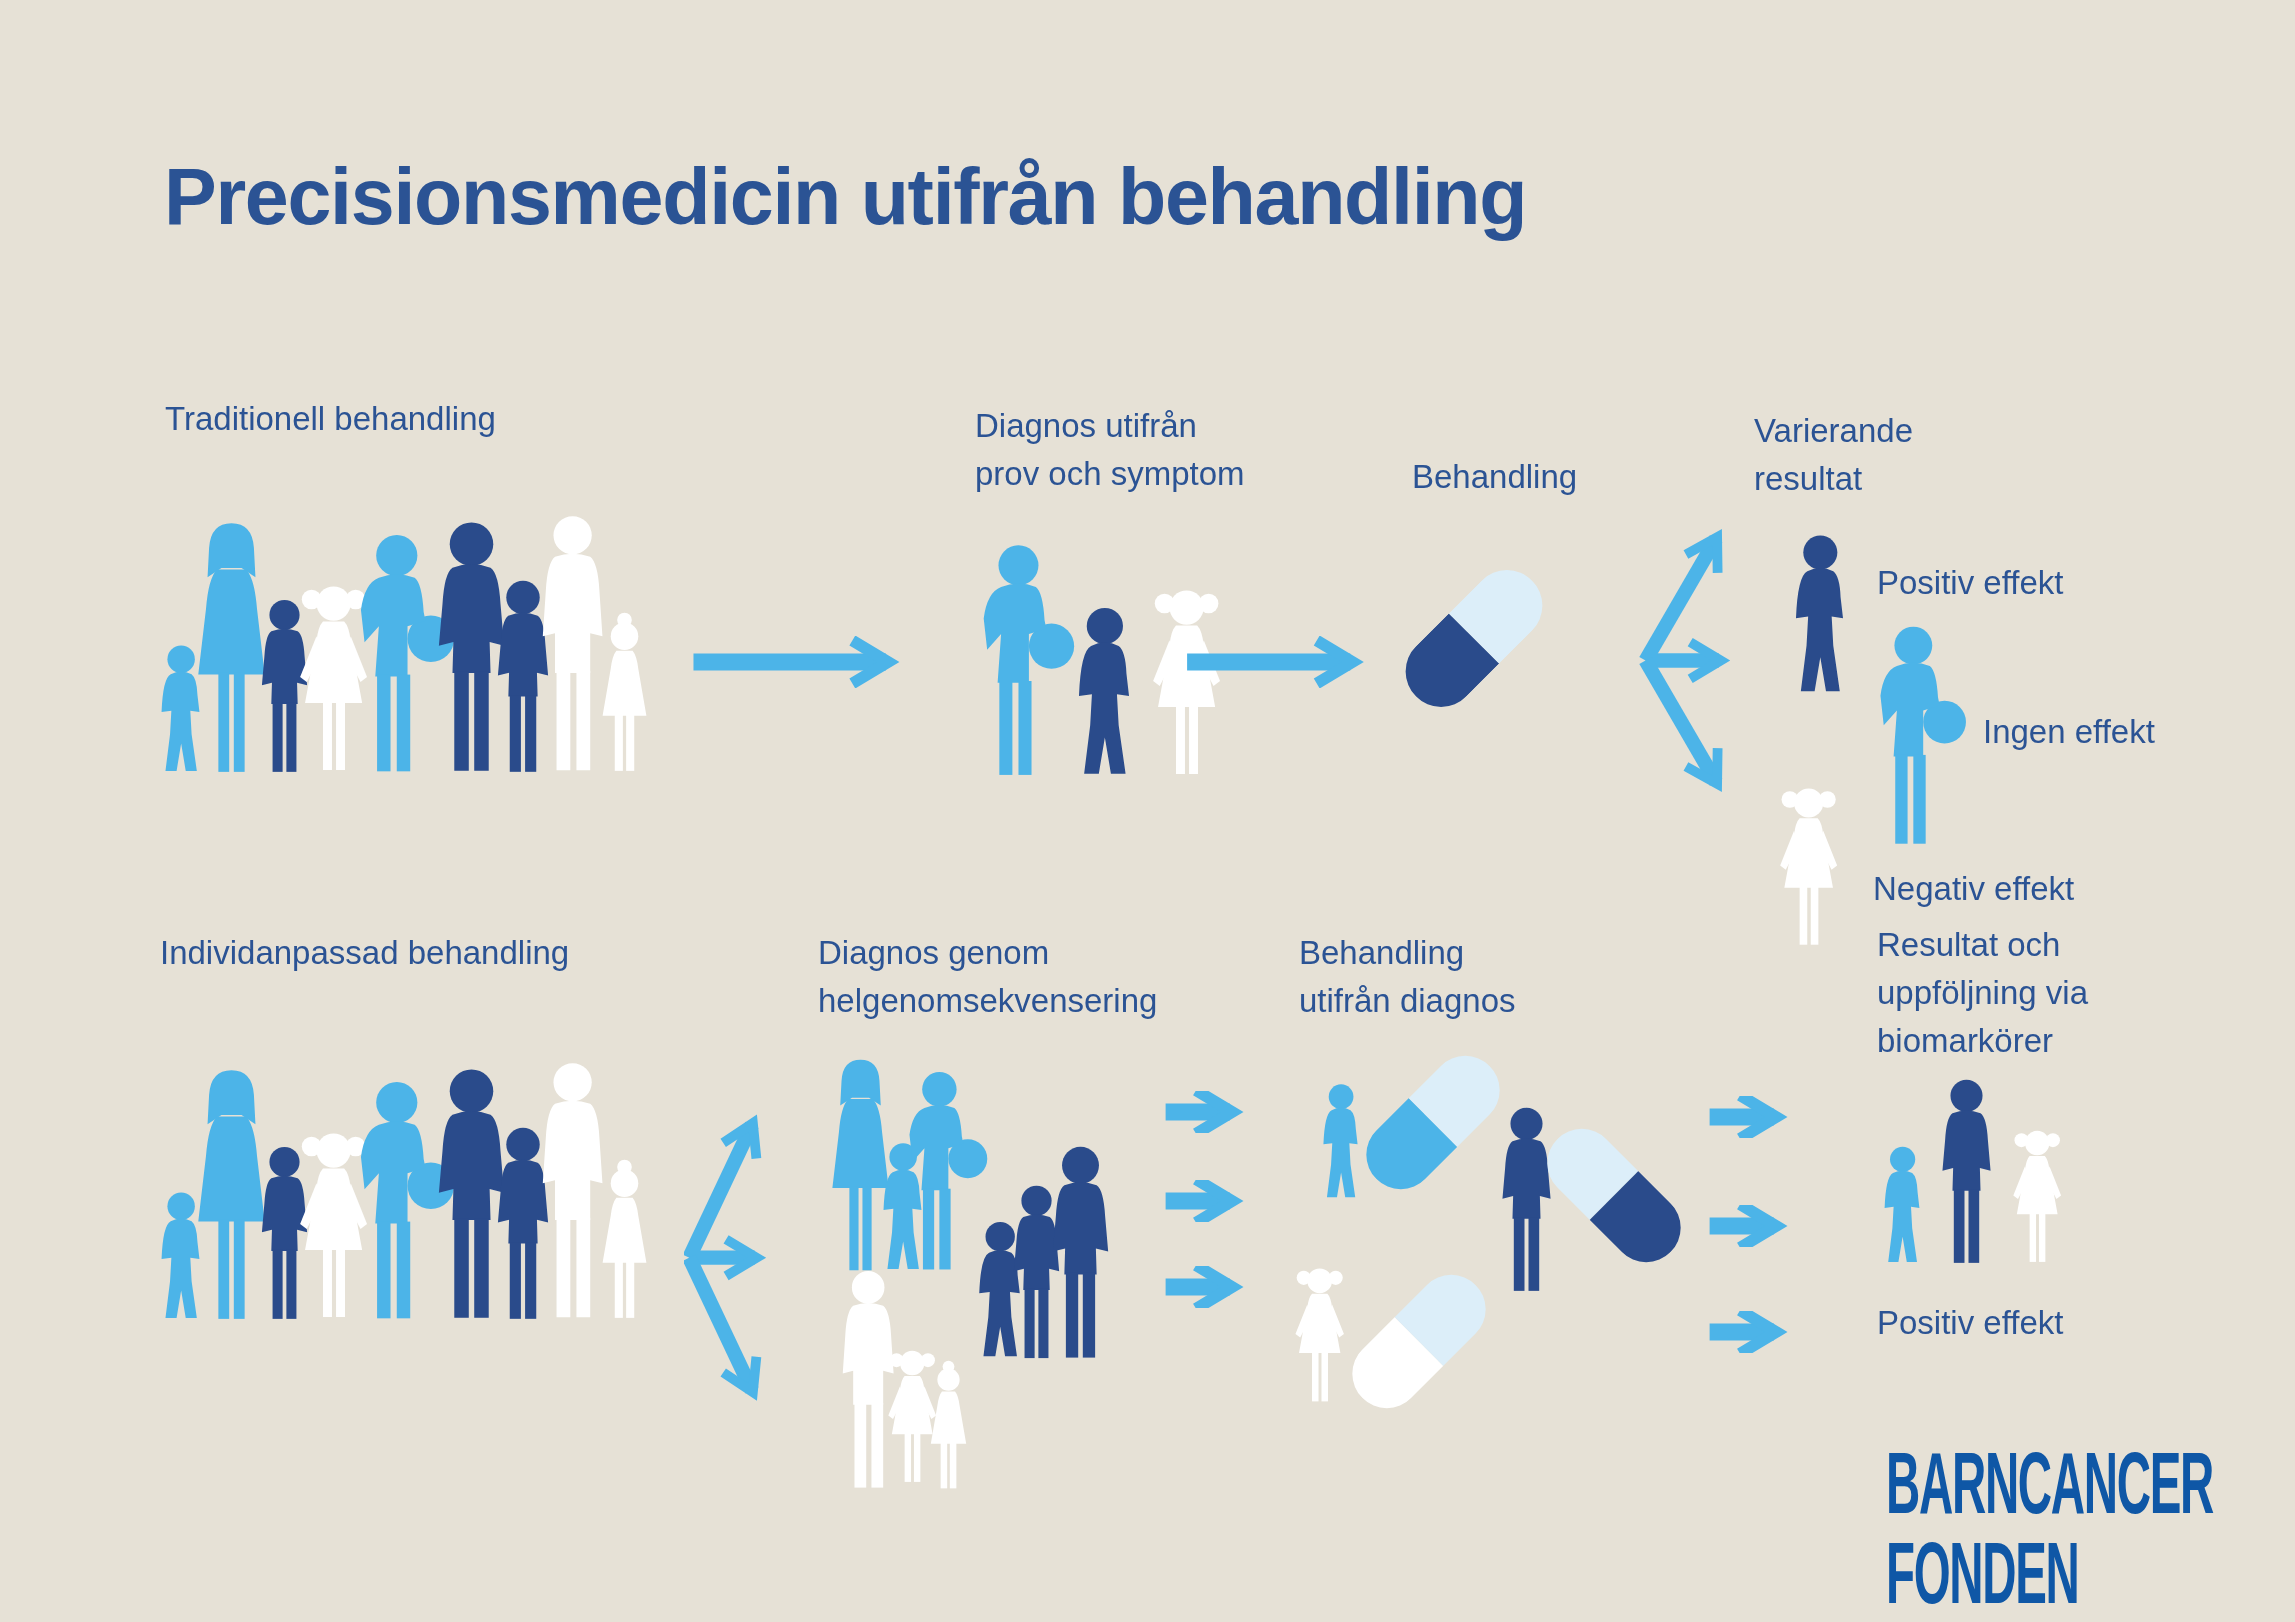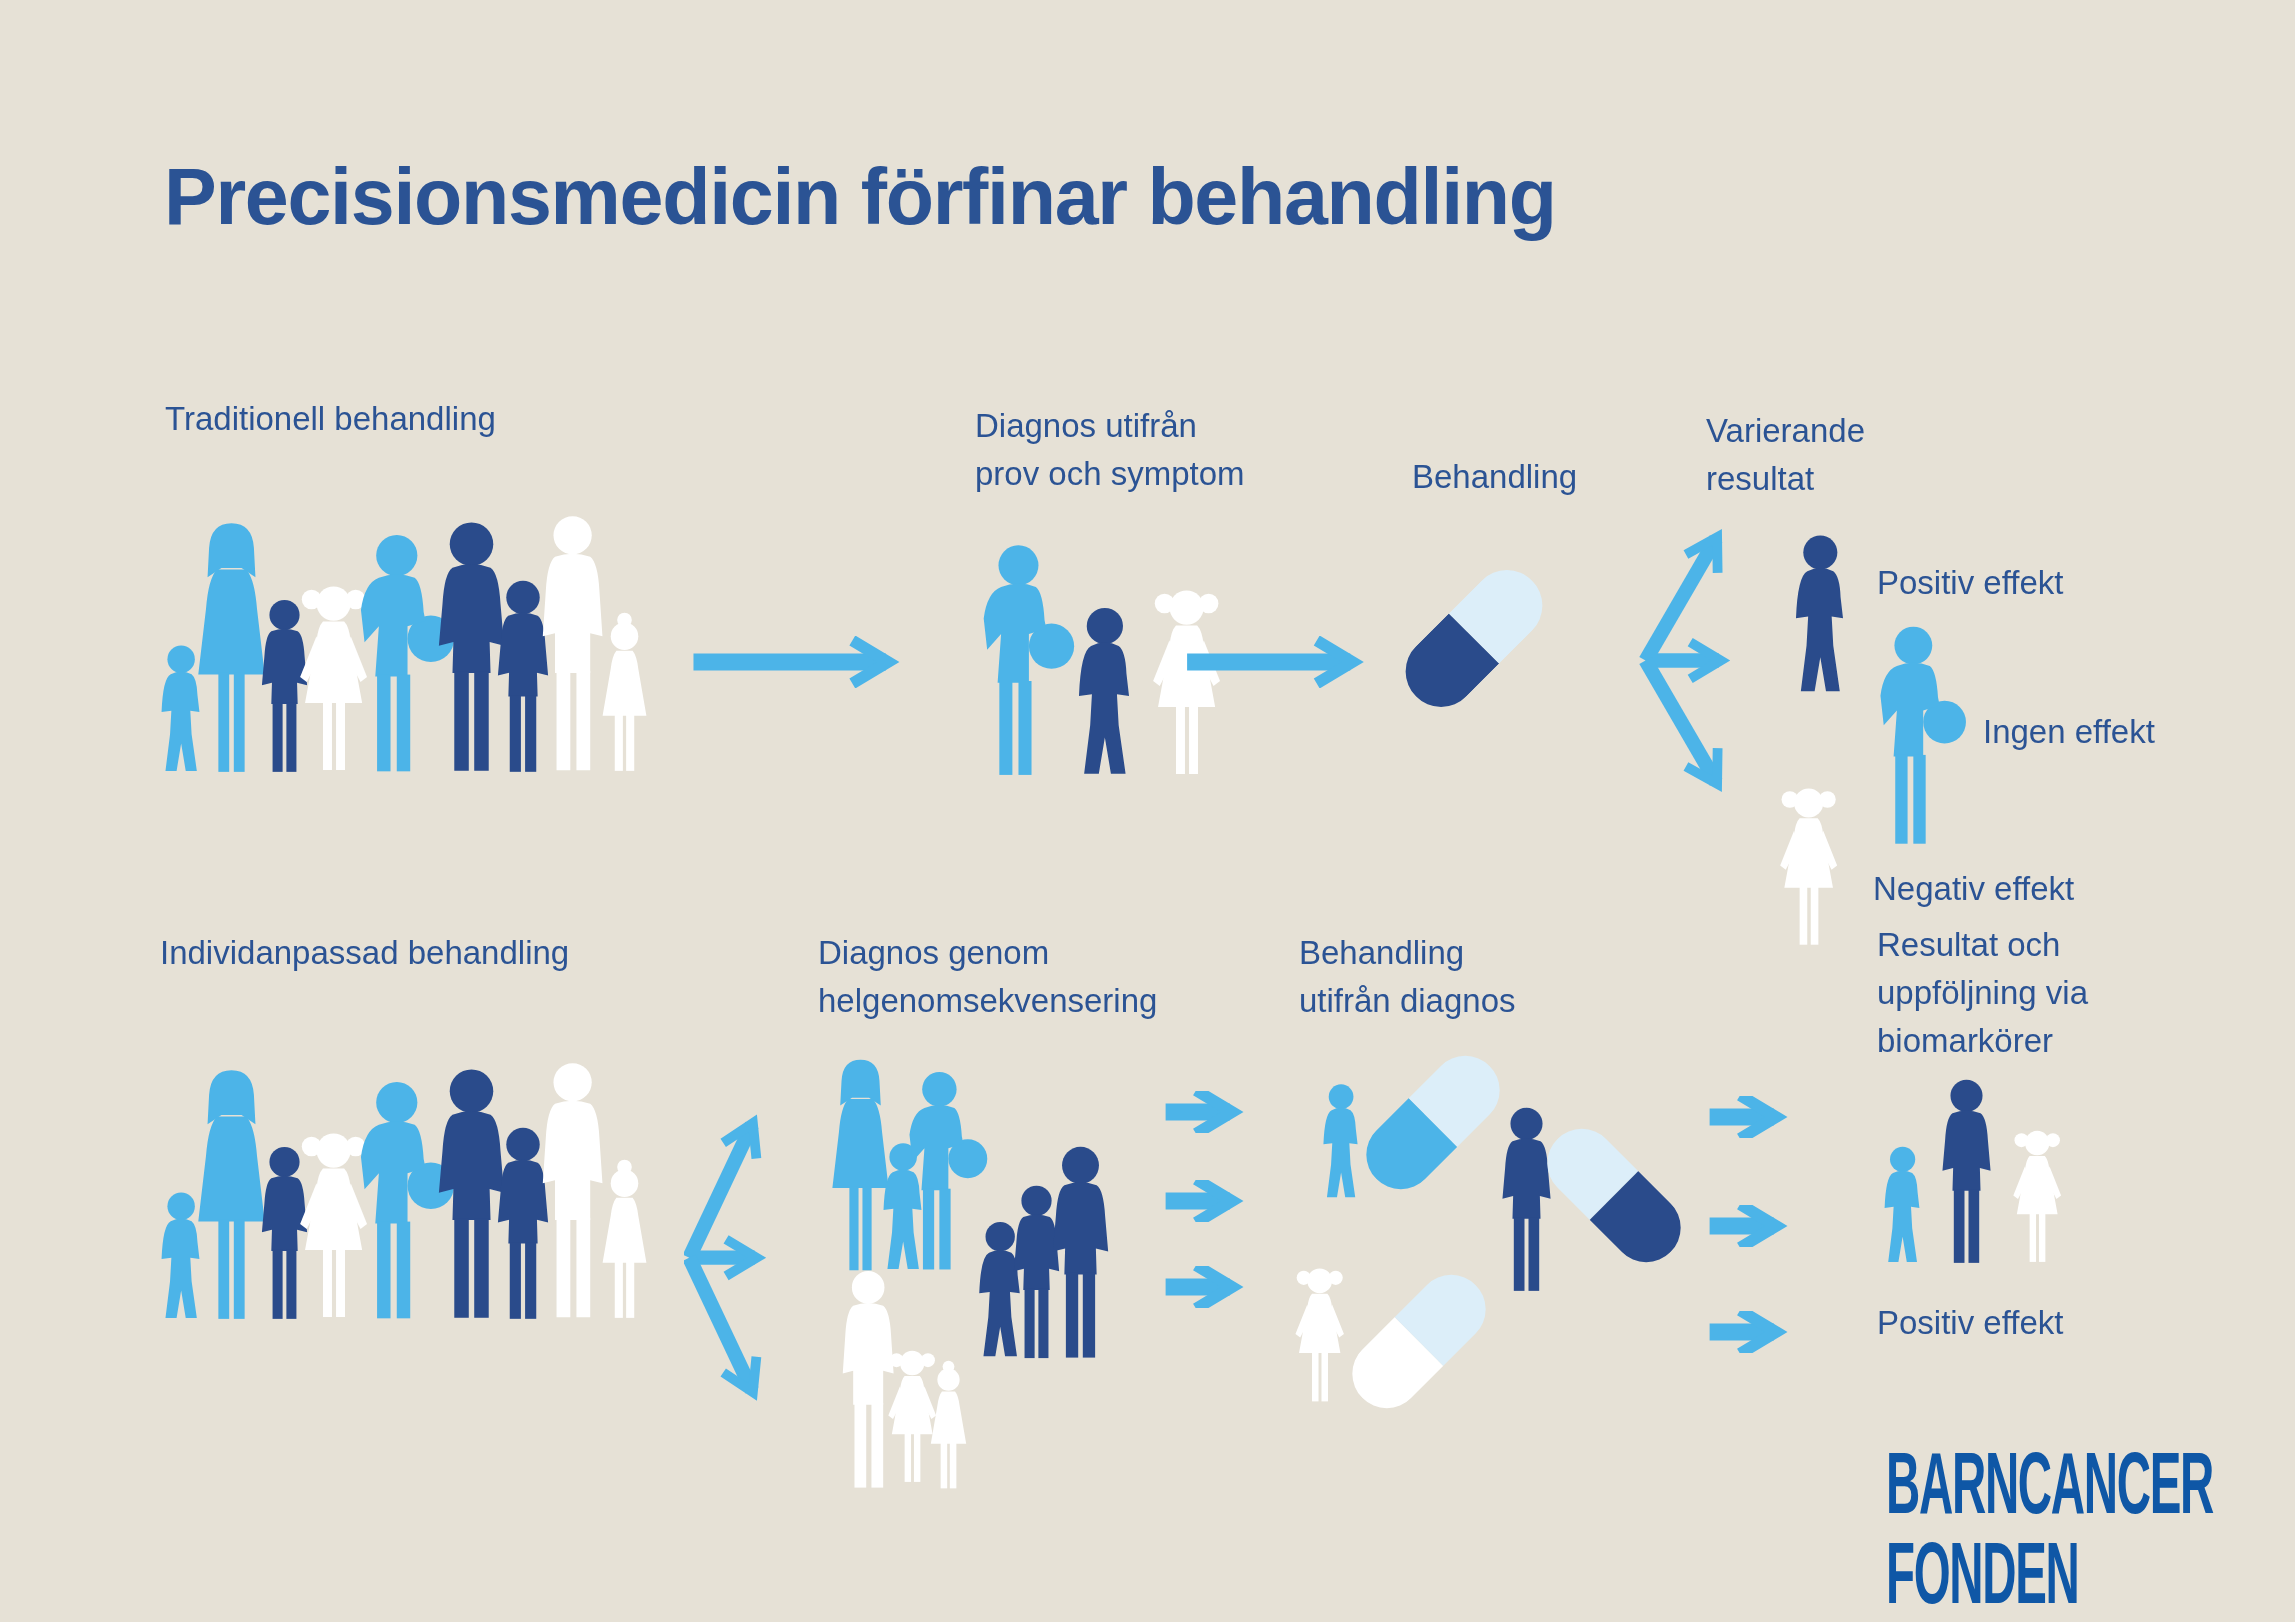--- a/index.html
+++ b/index.html
@@ -85,27 +85,27 @@
       <circle cx="57" cy="28" r="25"></circle>
       <path d="M34 56 Q57 48 80 56 Q90 64 92 100 L96 160 80 156 80 208 H34 L34 156 18 160 22 100 Q24 64 34 56 Z"></path>
       <rect x="36" y="205" width="18" height="130"></rect>
       <rect x="62" y="205" width="18" height="130"></rect>
     </symbol>
   </defs>
 </svg>
 
 <div class="stage">
 
-  <div class="abs title" style="left:164px;top:151px">Precisionsmedicin förfinar behandling</div>
+  <div class="abs title" style="left:164px;top:151px">Precisionsmedicin utifrån behandling</div>
 
   <div class="abs sec" style="left:165px;top:400px">Traditionell behandling</div>
   <div class="abs lbl" style="left:975px;top:402px">Diagnos utifrån
 prov och symptom</div>
   <div class="abs lbl" style="left:1412px;top:453px">Behandling</div>
-  <div class="abs lbl" style="left:1706px;top:407px">Varierande
+  <div class="abs lbl" style="left:1754px;top:407px">Varierande
 resultat</div>
 
   <div class="abs group ov" style="left:151px;top:520px;width:510px;height:255px">
     <svg class="fig c-sky" width="59" height="131" viewBox="0 0 89.7656 200">
         <use href="#sym-toddler"></use>
       </svg>
     <svg class="fig c-sky" width="101" height="255" viewBox="0 0 153.594 390">
         <use href="#sym-woman"></use>
       </svg>
     <svg class="fig c-navy" width="63" height="177" viewBox="0 0 95.75 270">

